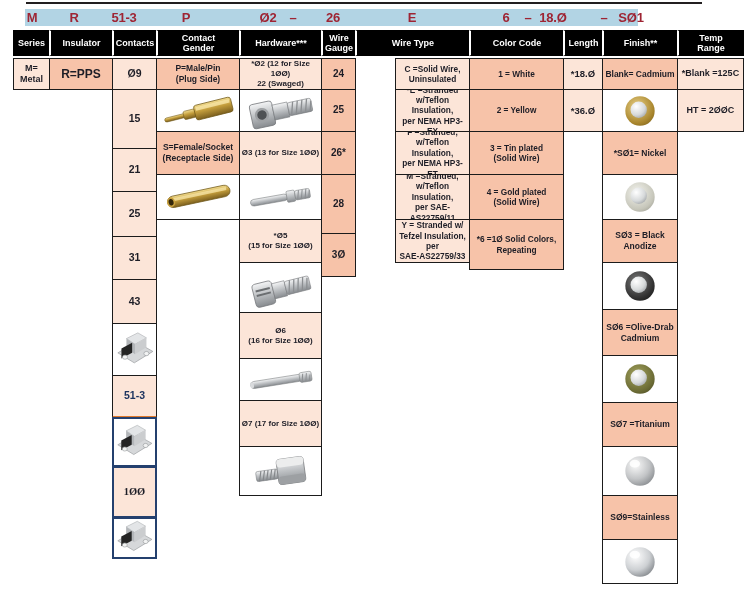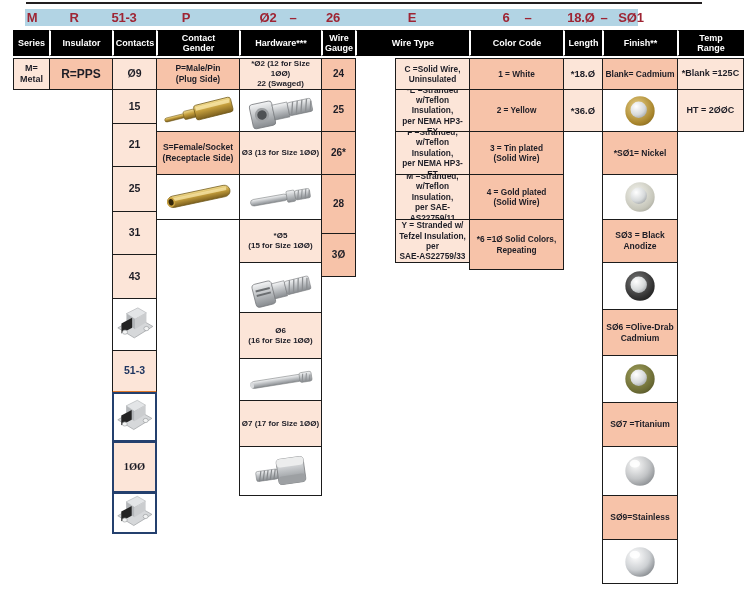--- a/index.html
+++ b/index.html
@@ -99,21 +99,21 @@
       <span class="seg" style="left: 7px;">M</span>
       <span class="seg" style="left: 49px;">R</span>
       <span class="seg" style="left: 99px;">51-3</span>
       <span class="seg" style="left: 161px;">P</span>
       <span class="seg" style="left: 243px;">Ø2</span>
       <span class="seg" style="left: 268px;">–</span>
       <span class="seg" style="left: 308px;">26</span>
       <span class="seg" style="left: 387px;">E</span>
       <span class="seg" style="left: 481px;">6</span>
       <span class="seg" style="left: 503px;">–</span>
-      <span class="seg" style="left: 556px;">18.Ø</span>
+      <span class="seg" style="left: 528px;">18.Ø</span>
       <span class="seg" style="left: 579px;">–</span>
       <span class="seg" style="left: 606px;">SØ1</span>
     </div>
 
   <div class="table">
     <div class="col" data-col="0" style="width:37px">
         <div class="hdr">
           <div>Series</div>
         </div>
         <div class="cells">
@@ -134,21 +134,21 @@
         </div>
       </div>
     <div class="col" data-col="2" style="width:45px">
         <div class="hdr">
           <div>Contacts</div>
         </div>
         <div class="cells">
           <div class="cell txt light" style="height: 32px;">
             <div>Ø9</div>
           </div>
-          <div class="cell txt light" style="height: 35px;">
+          <div class="cell txt light" style="height: 60px;">
             <div>15</div>
           </div>
           <div class="cell txt light" style="height: 44px;">
             <div>21</div>
           </div>
           <div class="cell txt light" style="height: 46px;">
             <div>25</div>
           </div>
           <div class="cell txt light" style="height: 44px;">
             <div>31</div>

